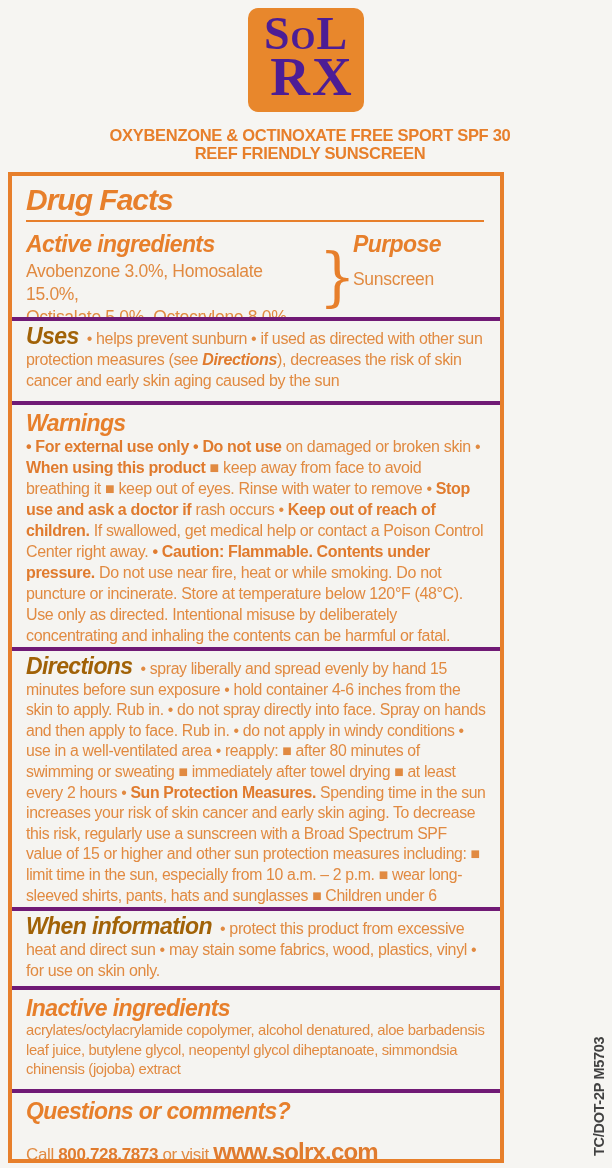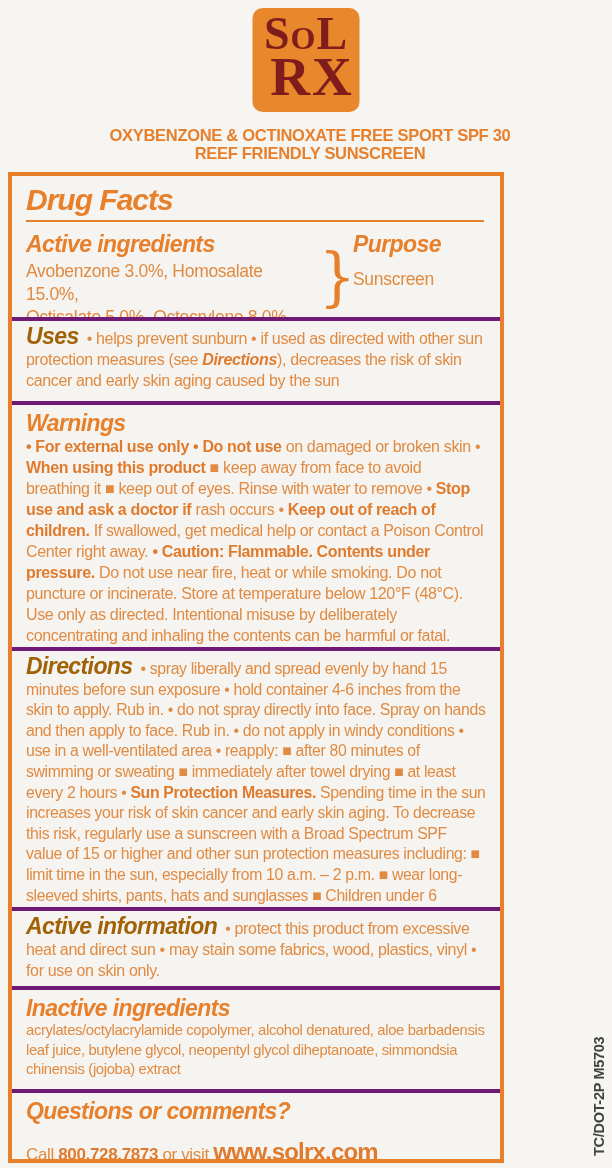--- a/index.html
+++ b/index.html
@@ -1,22 +1,22 @@
 <!DOCTYPE html>
 <html><head>
 <meta charset="utf-8">
 <style>
   html,body{margin:0;padding:0;}
   body{font-family:"Liberation Sans",sans-serif;background:#ffffff;}
   .page{position:relative;width:612px;height:1168px;background:#F6F5F2;overflow:hidden;}
 
   
   .logo{position:absolute;top:8px;left:50%;transform:translateX(-50%);
-        width:107px;height:104px;background:#E8872C;border-radius:10px;
-        color:#7f1d1d;text-align:center;
+        width:116px;height:104px;background:#E8872C;border-radius:10px;
+        color:#4c1d95;text-align:center;
         font-family:"Liberation Serif","DejaVu Serif",serif;font-weight:700;}
   .logo-l1{font-variant:small-caps;font-size:46px;line-height:46px;margin-top:3px;letter-spacing:1px;}
   .logo-l2{font-size:55px;line-height:50px;letter-spacing:2px;margin-top:-5px;padding-left:12px;}
 
   
   .title{position:absolute;top:126px;left:4px;width:612px;text-align:center;
          color:#E77F2B;font-weight:700;font-size:16.5px;line-height:18px;letter-spacing:-0.3px;}
 
   
   .panel{position:absolute;left:8px;top:172px;width:496px;height:991px;
@@ -112,21 +112,21 @@
     <div class="sec sec-warnings divider">
       <div class="h-block">Warnings</div>
       <div class="body-txt"><span class="b">• For external use only • Do not use</span><span> on damaged or broken skin • </span><span class="b">When using this product</span><span> ■ keep away from face to avoid breathing it ■ keep out of eyes. Rinse with water to remove • </span><span class="b">Stop use and ask a doctor if</span><span> rash occurs • </span><span class="b">Keep out of reach of children.</span><span> If swallowed, get medical help or contact a Poison Control Center right away. </span><span class="b"> • Caution: Flammable. Contents under pressure.</span><span> Do not use near fire, heat or while smoking. Do not puncture or incinerate. Store at temperature below 120°F (48°C). Use only as directed. Intentional misuse by deliberately concentrating and inhaling the contents can be harmful or fatal.</span></div>
     </div>
 
     <div class="sec sec-directions divider">
       <div class="body-txt"><span class="h-inline">Directions</span><span><span> • spray liberally and spread evenly by hand 15 minutes before sun exposure • hold container 4-6 inches from the skin to apply. Rub in. • do not spray directly into face. Spray on hands and then apply to face. Rub in. • do not apply in windy conditions • use in a well-ventilated area • reapply: ■ after 80 minutes of swimming or sweating ■ immediately after towel drying ■ at least every 2 hours •  </span><span class="b">Sun Protection Measures.</span><span> Spending time in the sun increases your risk of skin cancer and early skin aging. To decrease this risk, regularly use a sunscreen with a Broad Spectrum SPF value of 15 or higher and other sun protection measures including: ■ limit time in the sun, especially from 10 a.m. – 2 p.m. ■ wear long- sleeved shirts, pants, hats and sunglasses ■ Children under 6 months: Ask a doctor.</span></span></div>
     </div>
 
     <div class="sec sec-other divider">
-      <div class="body-txt"><span class="h-inline">Active information</span><span><span> • protect this product from excessive heat and direct sun • may stain some fabrics, wood, plastics, vinyl • for use on skin only.</span></span></div>
+      <div class="body-txt"><span class="h-inline">When information</span><span><span> • protect this product from excessive heat and direct sun • may stain some fabrics, wood, plastics, vinyl • for use on skin only.</span></span></div>
     </div>
 
     <div class="sec sec-inactive divider">
       <div class="h-block">Inactive ingredients</div>
       <div class="body-txt">acrylates/octylacrylamide copolymer, alcohol denatured, aloe barbadensis leaf juice, butylene glycol, neopentyl glycol diheptanoate, simmondsia chinensis (jojoba) extract</div>
     </div>
 
     <div class="sec sec-questions">
       <div class="h-block">Questions or comments?</div>
       <div class="body-txt"><span>Call </span><span class="b">800.728.7873</span><span> or visit </span><span class="blg">www.solrx.com</span></div>

